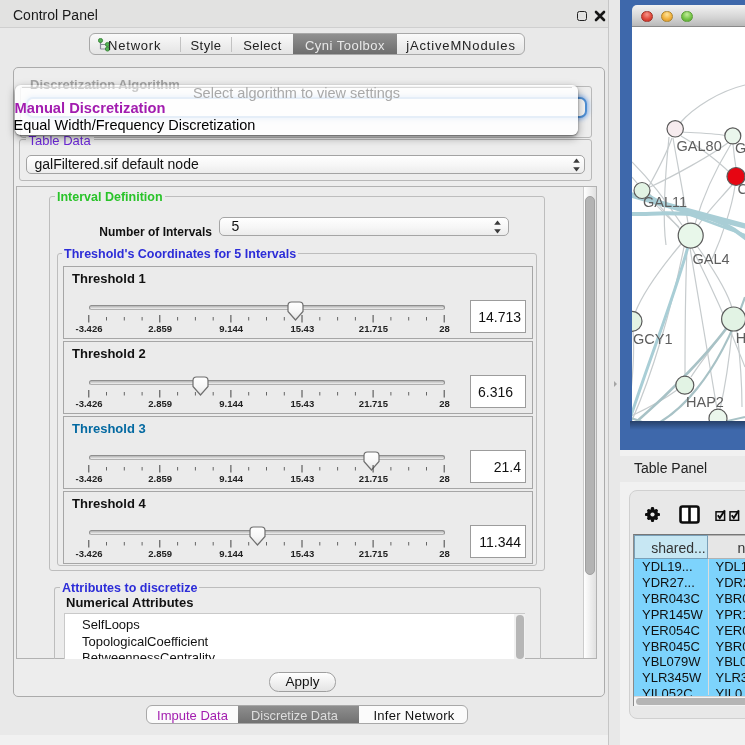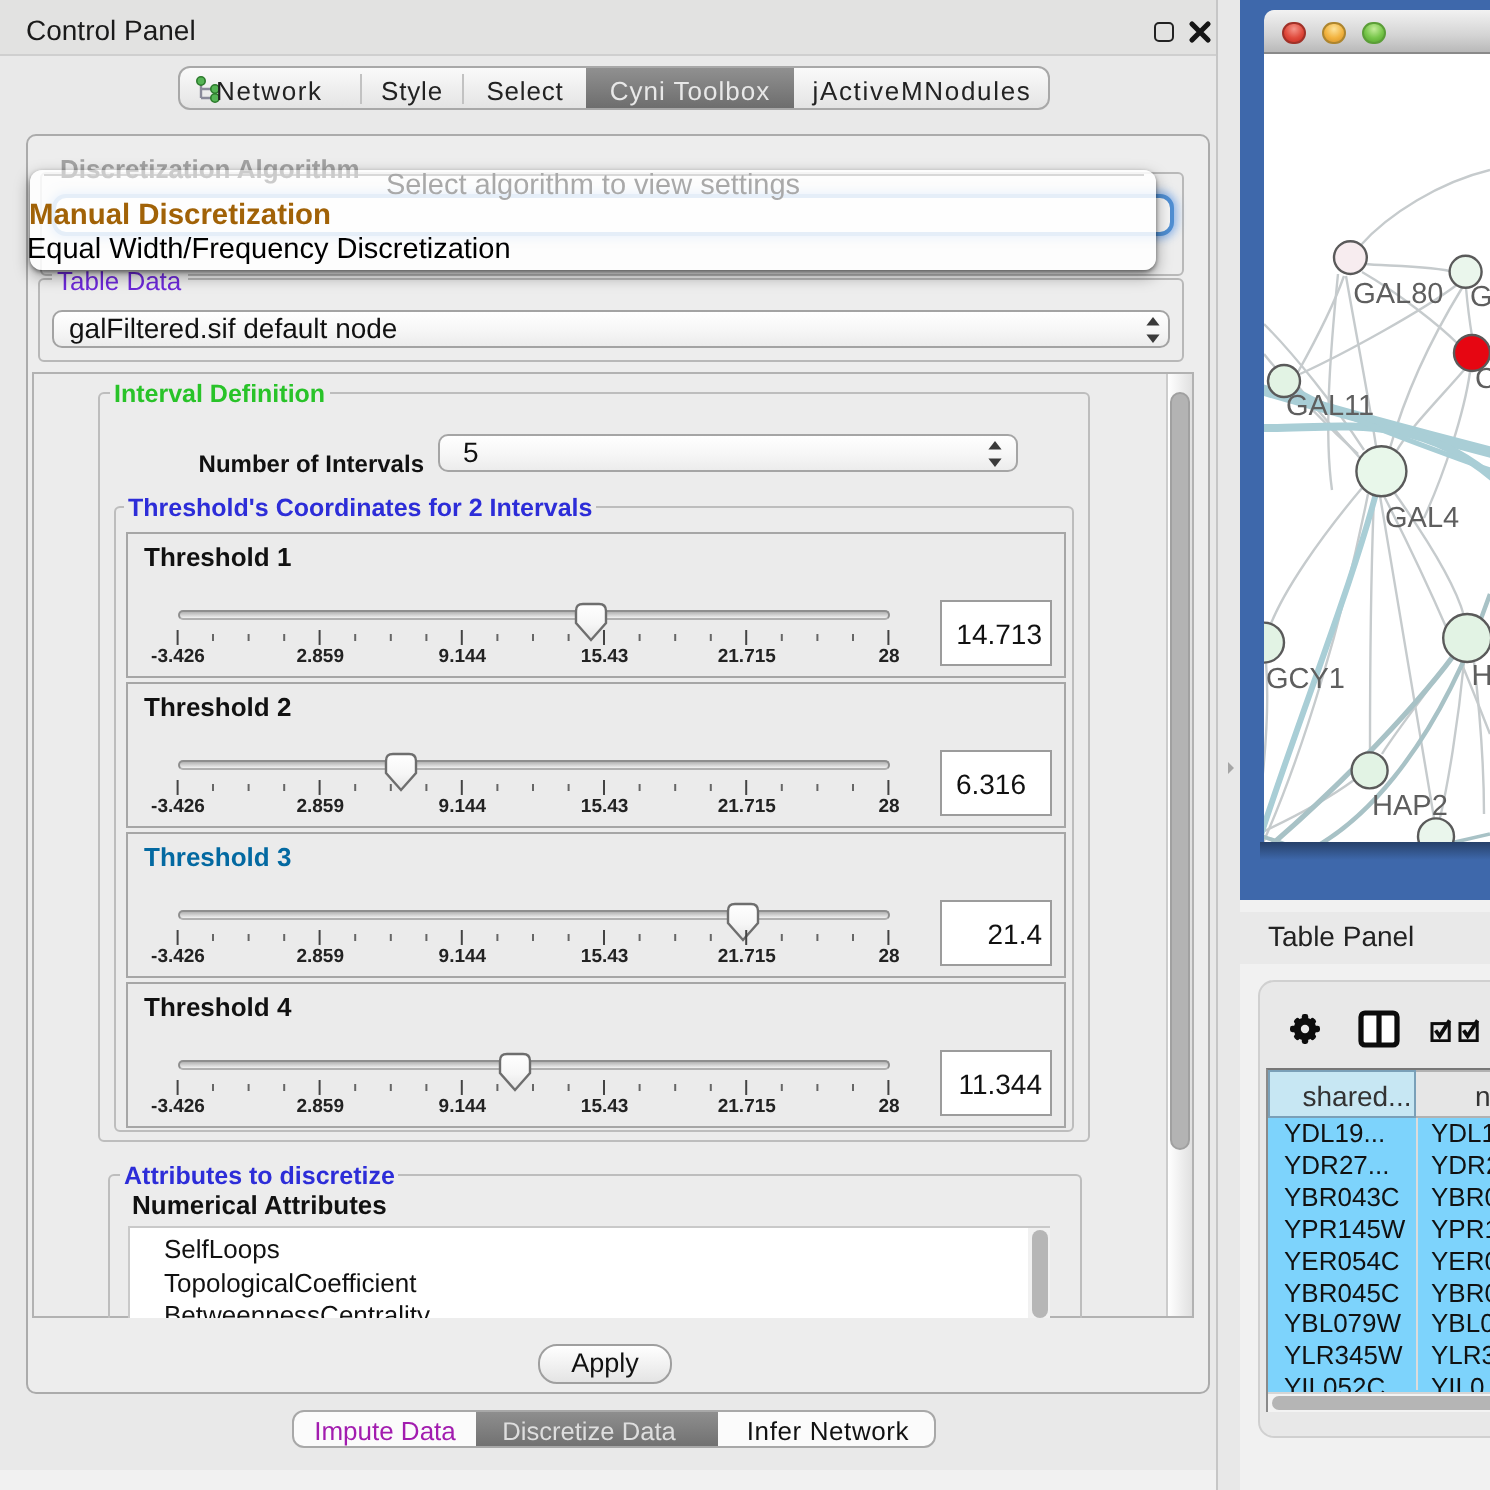--- a/index.html
+++ b/index.html
@@ -59,21 +59,21 @@
 
 <div class="abs" style="left:96px;top:224.5px;width:116px;text-align:right;font-size:12px;font-weight:bold;color:#111;">Number of Intervals</div>
 <div class="abs" style="left:219px;top:216.5px;width:290px;height:19.5px;background:linear-gradient(#ffffff,#f6f6f6 55%,#ececec);border:1px solid #a5a5a5;border-radius:5px;"></div>
 <div class="abs" style="left:231.5px;top:217.7px;font-size:14px;color:#111;">5</div>
 <svg class="abs" style="left:493px;top:219.5px;" width="9" height="14" viewBox="0 0 9 14">
   <path d="M4.5 0.5 L7.8 4.8 L1.2 4.8 Z" fill="#3a3a3a"></path>
   <path d="M4.5 13.5 L7.8 9.2 L1.2 9.2 Z" fill="#3a3a3a"></path>
 </svg>
 
 <div class="abs" style="left:57px;top:253px;width:480px;height:313px;border:1px solid #bdbdbd;border-radius:3px;"></div>
-<div class="abs" style="left:62px;top:247px;background:#ececec;padding:0 2px;font-size:12.5px;font-weight:bold;color:#2d2dd8;">Threshold's Coordinates for 2 Intervals</div>
+<div class="abs" style="left:62px;top:247px;background:#ececec;padding:0 2px;font-size:12.5px;font-weight:bold;color:#2d2dd8;">Threshold's Coordinates for 5 Intervals</div>
 
 <div class="abs" style="left:63px;top:265.5px;width:470px;height:73px;border:1px solid #a6a6a6;background:#ebebeb;"></div>
 <div class="abs" style="left:72px;top:271.0px;font-size:13px;font-weight:bold;color:#111;">Threshold 1</div>
 <div class="abs" style="left:89px;top:305.0px;width:356px;height:4.5px;border:1px solid #8e8e8e;border-bottom-color:#b0b0b0;background:linear-gradient(#b3b3b3,#f0f0f0);border-radius:2.5px;"></div>
 <svg class="abs" style="left:287.1px;top:300.5px;" width="17" height="20" viewBox="0 0 17 20">
   <path d="M1 4.5 Q1 1 4.5 1 L12.5 1 Q16 1 16 4.5 L16 10.5 L8.5 19 L1 10.5 Z" fill="url(#tg265.5)" stroke="#6e6e6e" stroke-width="1.2"></path>
   <defs>
       <linearGradient id="tg265.5" x1="0" y1="0" x2="0" y2="1">
     <stop offset="0" stop-color="#ffffff"></stop>
         <stop offset="0.55" stop-color="#f6f6f6"></stop>
@@ -379,14 +379,14 @@
   <div class="abs" style="left:0;top:161px;width:113px;height:11px;background:#f3f3f3;border-top:1px solid #d5d5d5;"></div>
   <div class="abs" style="left:2px;top:163px;width:115px;height:7.8px;background:#b5b5b5;border-radius:4px;"></div>
 </div>
 
 <div class="abs" style="left:15px;top:84.5px;width:563px;height:50.5px;background:rgba(255,255,255,0.85);border-radius:6px;box-shadow:0 1px 2px rgba(0,0,0,0.45), 0 3px 8px rgba(0,0,0,0.38);"></div>
 <div class="abs" style="left:15px;top:84.5px;width:563px;height:50.5px;border-radius:6px;overflow:hidden;">
   <div class="abs" style="left:7px;top:2px;width:550px;height:1px;background:#d8d8d8;"></div>
   <div class="abs" style="left:12px;top:-7.5px;padding:0 3px;font-size:13px;font-weight:bold;color:#cbcbcb;">Discretization Algorithm</div>
 </div>
 <div class="abs" style="left:15px;top:84.8px;width:563px;text-align:center;font-size:14.5px;color:#a9a9a9;">Select algorithm to view settings</div>
-<div class="abs" style="left:14.5px;top:100px;font-size:14.7px;font-weight:bold;color:#a16207;">Manual Discretization</div>
+<div class="abs" style="left:14.5px;top:100px;font-size:14.7px;font-weight:bold;color:#a21caf;">Manual Discretization</div>
 <div class="abs" style="left:13.5px;top:117px;font-size:14.5px;color:#000;">Equal Width/Frequency Discretization</div>
 
 </body></html>

